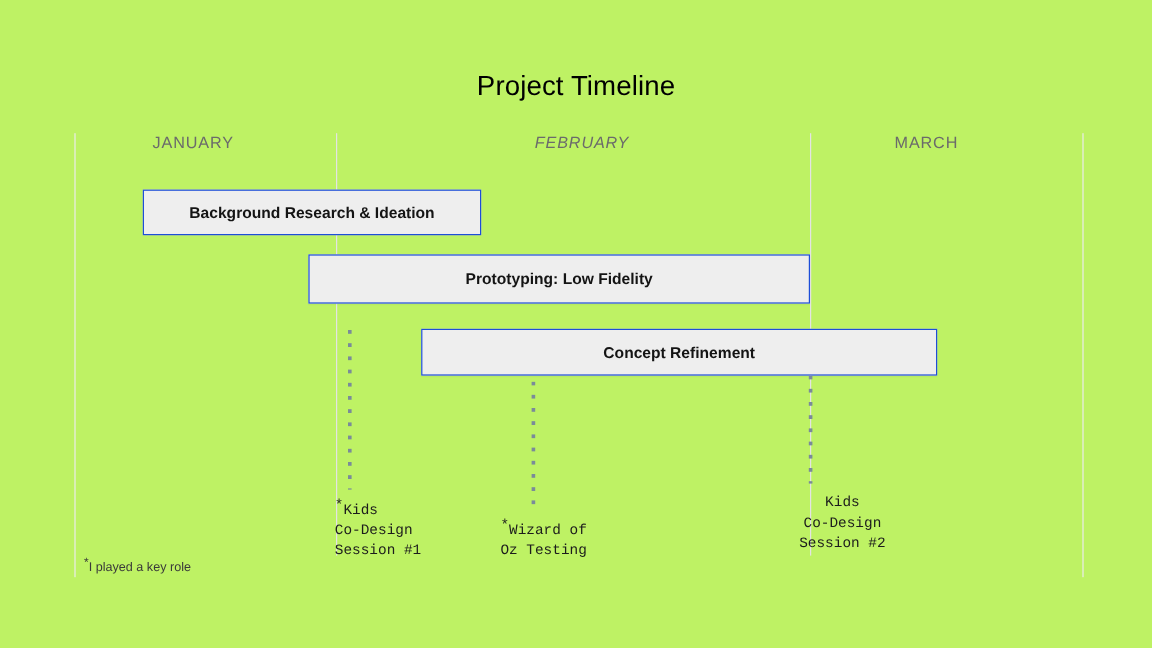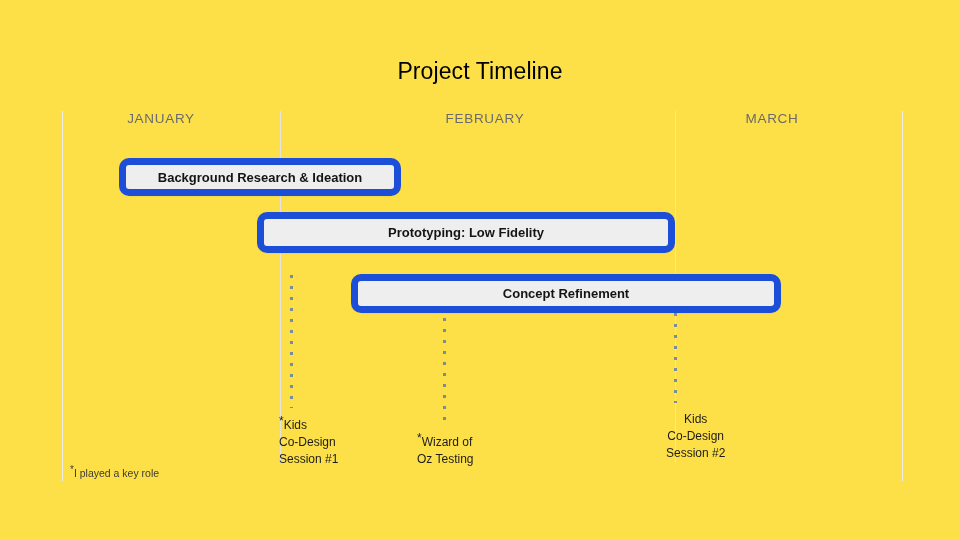--- a/index.html
+++ b/index.html
@@ -11,21 +11,21 @@
     width: 960px;
     height: 540px;
     font-family: "Liberation Sans", sans-serif;
     color: #202124;
     overflow: hidden;
   }
   #slide {
     position: relative;
     width: 960px;
     height: 540px;
-    background: #fde047;
+    background: #bef264;
   }
 
   
   .slide-title {
     position: absolute;
     left: 0;
     top: 56px;
     width: 960px;
     text-align: center;
     font-size: 23px;
@@ -64,22 +64,22 @@
     font-weight: 400;
     text-align: center;
     white-space: nowrap;
   }
 
   
   .bar {
     position: absolute;
     box-sizing: border-box;
     background: #eeeeee;
-    border: 7px solid #1d4ed8;
-    border-radius: 10px;
+    border: 1px solid #1d4ed8;
+    border-radius: 0;
     display: flex;
     align-items: center;
     justify-content: center;
     font-size: 13px;
     font-weight: bold;
     color: #141414;
     text-align: center;
     line-height: 15px;
     box-shadow: 0 1px 1px rgba(0,0,0,0.04);
   }
@@ -94,20 +94,21 @@
   }
 
   
   .milestone {
     position: absolute;
     font-size: 12px;
     line-height: 17px;
     color: #1c1c1c;
     white-space: pre-line;
     font-weight: 400;
+    font-family: Liberation Mono, monospace;
   }
   .milestone .star {
     font-size: 12px;
     vertical-align: super;
     line-height: 0;
     position: relative;
     top: 1px;
   }
 
   
@@ -134,21 +135,21 @@
   <div class="slide-title">Project Timeline</div>
 
   <div class="plot">
 
     <div class="vrule boundary" style="left:62px;  top:111px; height:370px;"></div>
     <div class="vrule" style="left:280px; top:111px; height:352px;"></div>
     <div class="vrule" style="left:675px; top:111px; height:352px;"></div>
     <div class="vrule boundary" style="left:902px; top:111px; height:370px;"></div>
 
     <div class="month-label" style="left:101px; width:120px;">JANUARY</div>
-    <div class="month-label" style="left:425px; width:120px;">FEBRUARY</div>
+    <div class="month-label" style="left:425px; width:120px;font-style:italic;">FEBRUARY</div>
     <div class="month-label" style="left:712px; width:120px;">MARCH</div>
 
     <div class="bar" style="left:119px; top:158px; width:282px; height:38px;">Background Research &amp; Ideation</div>
 
     <div class="bar" style="left:257px; top:212px; width:418px; height:41px;">Prototyping: Low Fidelity</div>
 
 
     <div class="bar" style="left:351px; top:274px; width:430px; height:39px;">Concept Refinement</div>
 
     <div class="dotline" style="left:290px; top:275px; height:133px;"></div>

